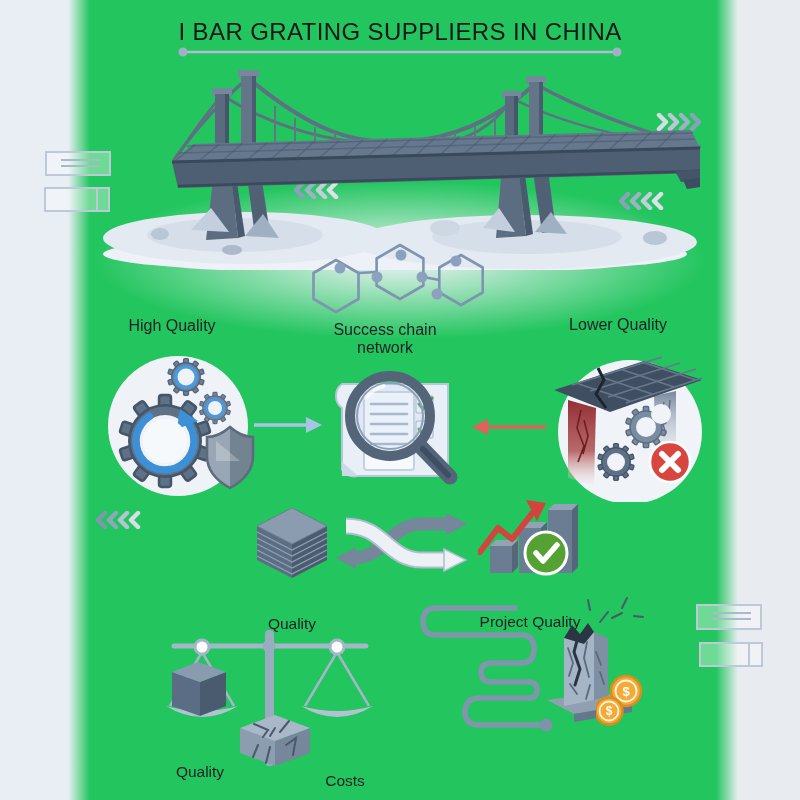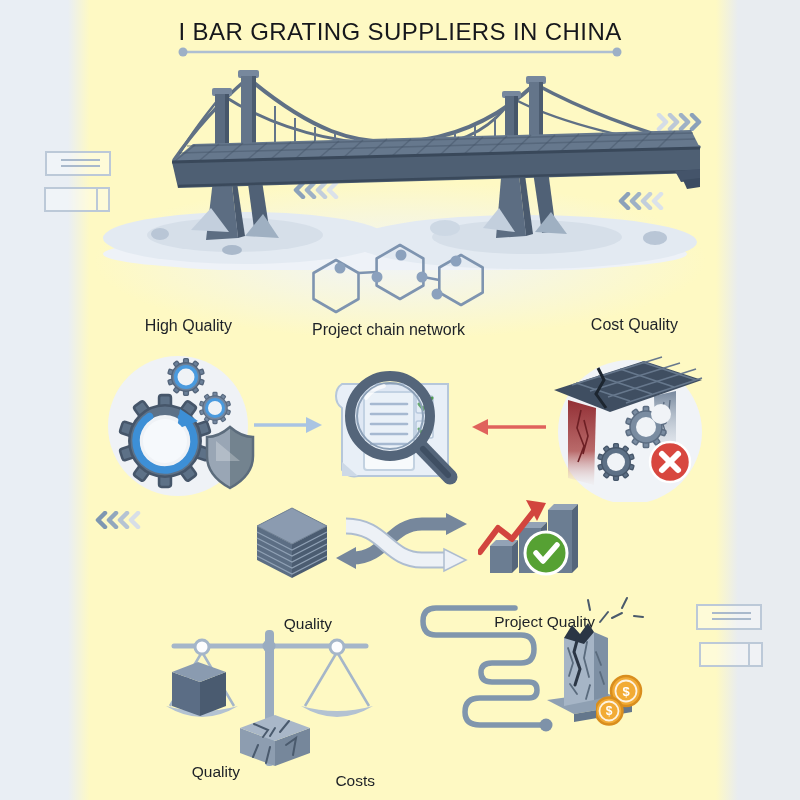--- a/index.html
+++ b/index.html
@@ -1,24 +1,24 @@
 <!DOCTYPE html>
 <html><head>
 <meta charset="utf-8">
 <style>
   html,body{margin:0;padding:0;background:#fff;}
   #canvas{position:relative;width:800px;height:800px;overflow:hidden;
-    background:#fef9c3;font-family:"Liberation Sans",sans-serif;}
+    background:#22c55e;font-family:"Liberation Sans",sans-serif;}
   .band-left{position:absolute;left:0;top:0;width:90px;height:800px;
     background:linear-gradient(90deg,#e9eef4 0,#e9eef4 68px,rgba(233,238,244,0) 90px);}
   .band-right{position:absolute;right:0;top:0;width:84px;height:800px;
     background:linear-gradient(270deg,#e8ecf0 0,#e8ecf0 62px,rgba(232,236,240,0) 84px);}
   .wash{position:absolute;border-radius:50%;}
   .abs{position:absolute;}
-  .label{position:absolute;color:#1d2127;text-align:right;line-height:1.15;}
+  .label{position:absolute;color:#1d2127;text-align:center;line-height:1.15;}
   .title{position:absolute;left:95px;top:18px;width:610px;text-align:center;
     font-size:24px;font-weight:500;letter-spacing:.4px;color:#16181c;}
   .lbl16{font-size:16px;}
   .lbl15{font-size:15.5px;margin-top:40px;}
   .form-rect{position:absolute;border:2px solid #bcc9d8;background:rgba(255,255,255,.35);}
   .form-rect .fline{position:absolute;left:14px;right:9px;height:2px;background:#a9b9cc;}
   .form-rect .fdiv{position:absolute;top:0;bottom:0;width:2px;background:#bcc9d8;}
 </style>
 </head>
 <body>
@@ -194,22 +194,22 @@
       <circle cx="40" cy="26" r="5.5"></circle>
       <circle cx="101" cy="13" r="5.5"></circle>
       <circle cx="77" cy="35" r="5.5"></circle>
       <circle cx="122" cy="35" r="5.5"></circle>
       <circle cx="156" cy="19" r="5.5"></circle>
       <circle cx="137" cy="52" r="5.5"></circle>
     </g>
   </svg>
 
   <div class="label lbl16" style="left:112px;top:317px;width:120px;">High Quality</div>
-  <div class="label lbl16" style="left:305px;top:321px;width:160px;">Project chain network</div>
-  <div class="label lbl16" style="left:558px;top:316px;width:120px;">Cost Quality</div>
+  <div class="label lbl16" style="left:305px;top:321px;width:160px;">Success chain network</div>
+  <div class="label lbl16" style="left:558px;top:316px;width:120px;">Lower Quality</div>
 
   <svg class="abs" style="left:105px;top:352px;" width="150" height="150" viewBox="0 0 150 150">
     <defs>
       <g id="gear10">
         <g>
           <rect x="-7" y="-54" width="14" height="18" rx="3"></rect>
           <rect x="-7" y="-54" width="14" height="18" rx="3" transform="rotate(36)"></rect>
           <rect x="-7" y="-54" width="14" height="18" rx="3" transform="rotate(72)"></rect>
           <rect x="-7" y="-54" width="14" height="18" rx="3" transform="rotate(108)"></rect>
           <rect x="-7" y="-54" width="14" height="18" rx="3" transform="rotate(144)"></rect>

